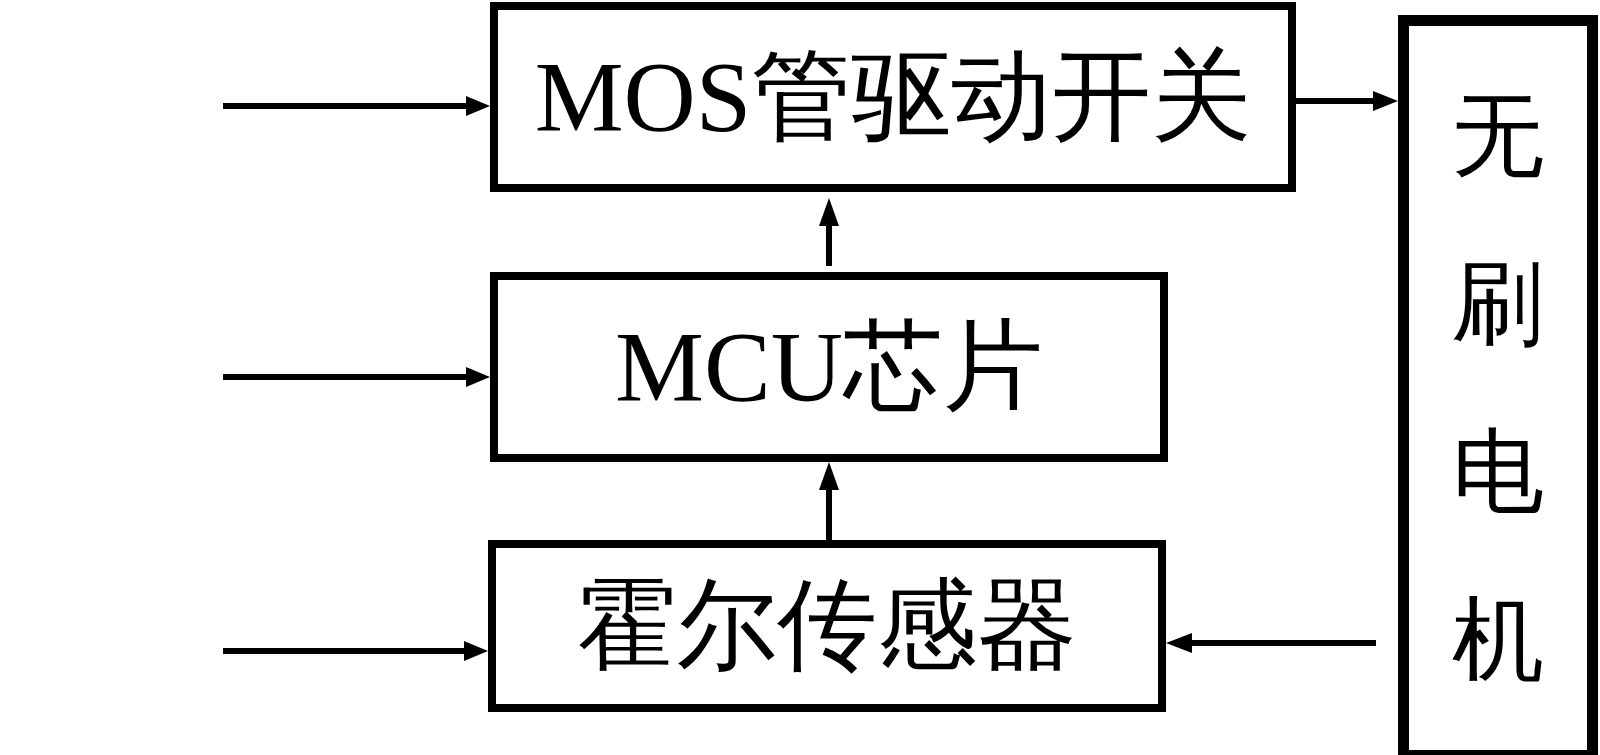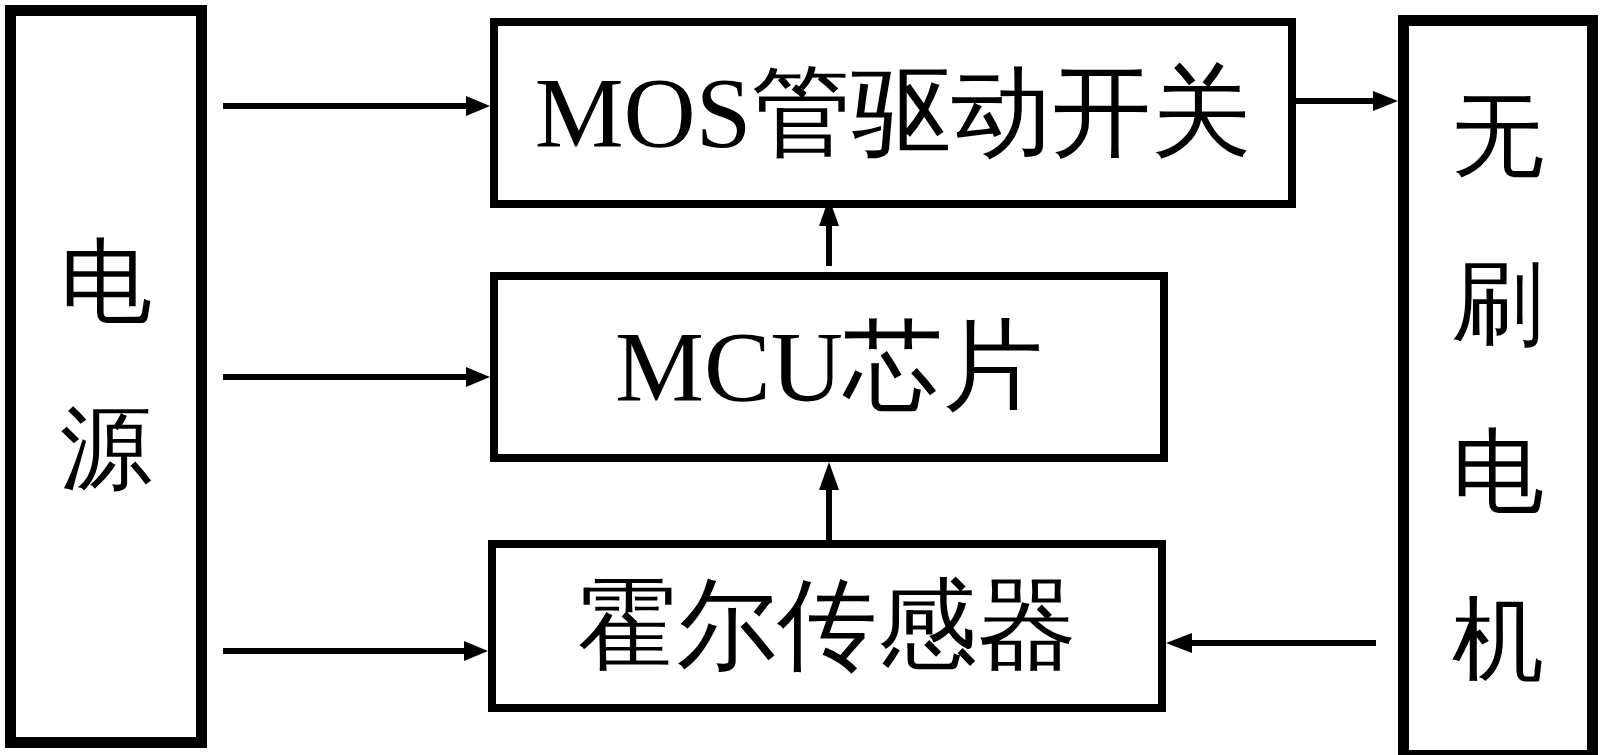--- a/index.html
+++ b/index.html
@@ -31,21 +31,21 @@
     font-size:92px;
     width:92px;
     line-height:167px;
     text-align:center;
     word-break:break-all;
     white-space:normal;
   }
   
   #power-box{left:5px;top:5px;width:202px;height:743px;}
   #power-box .v-label{transform:translateY(-11px);}
-  #mos-box{left:490px;top:18px;width:806px;height:190px;}
+  #mos-box{left:490px;top:2px;width:806px;height:190px;}
   #mcu-box{left:490px;top:272px;width:678px;height:190px;}
   #hall-box{left:488px;top:540px;width:678px;height:172px;}
   #motor-box{left:1398px;top:3px;width:200px;height:746px;margin-top:12px;}
   #motor-box .v-label{line-height:168px;}
   #arrow-layer{position:absolute;left:0;top:0;width:1600px;height:755px;}
 </style>
 </head>
 <body>
 
 <div id="canvas">
@@ -74,23 +74,20 @@
     <g>
       <line x1="1179" y1="101" x2="1375" y2="101" stroke="#000" stroke-width="6"></line>
       <polygon points="1398,101 1373,91 1373,111" fill="#000"></polygon>
     </g>
     <g>
       <line x1="1376" y1="643" x2="1190" y2="643" stroke="#000" stroke-width="6"></line>
       <polygon points="1166,643 1192,633 1192,653" fill="#000"></polygon>
     </g>
   </svg>
 
-  <div id="power-box" class="box side-box">
-    <div class="v-label">电源</div>
-  </div>
 
   <div id="mos-box" class="box">
     <div class="h-label">MOS管驱动开关</div>
   </div>
 
   <div id="mcu-box" class="box">
     <div class="h-label">MCU芯片</div>
   </div>
 
   <div id="hall-box" class="box">

